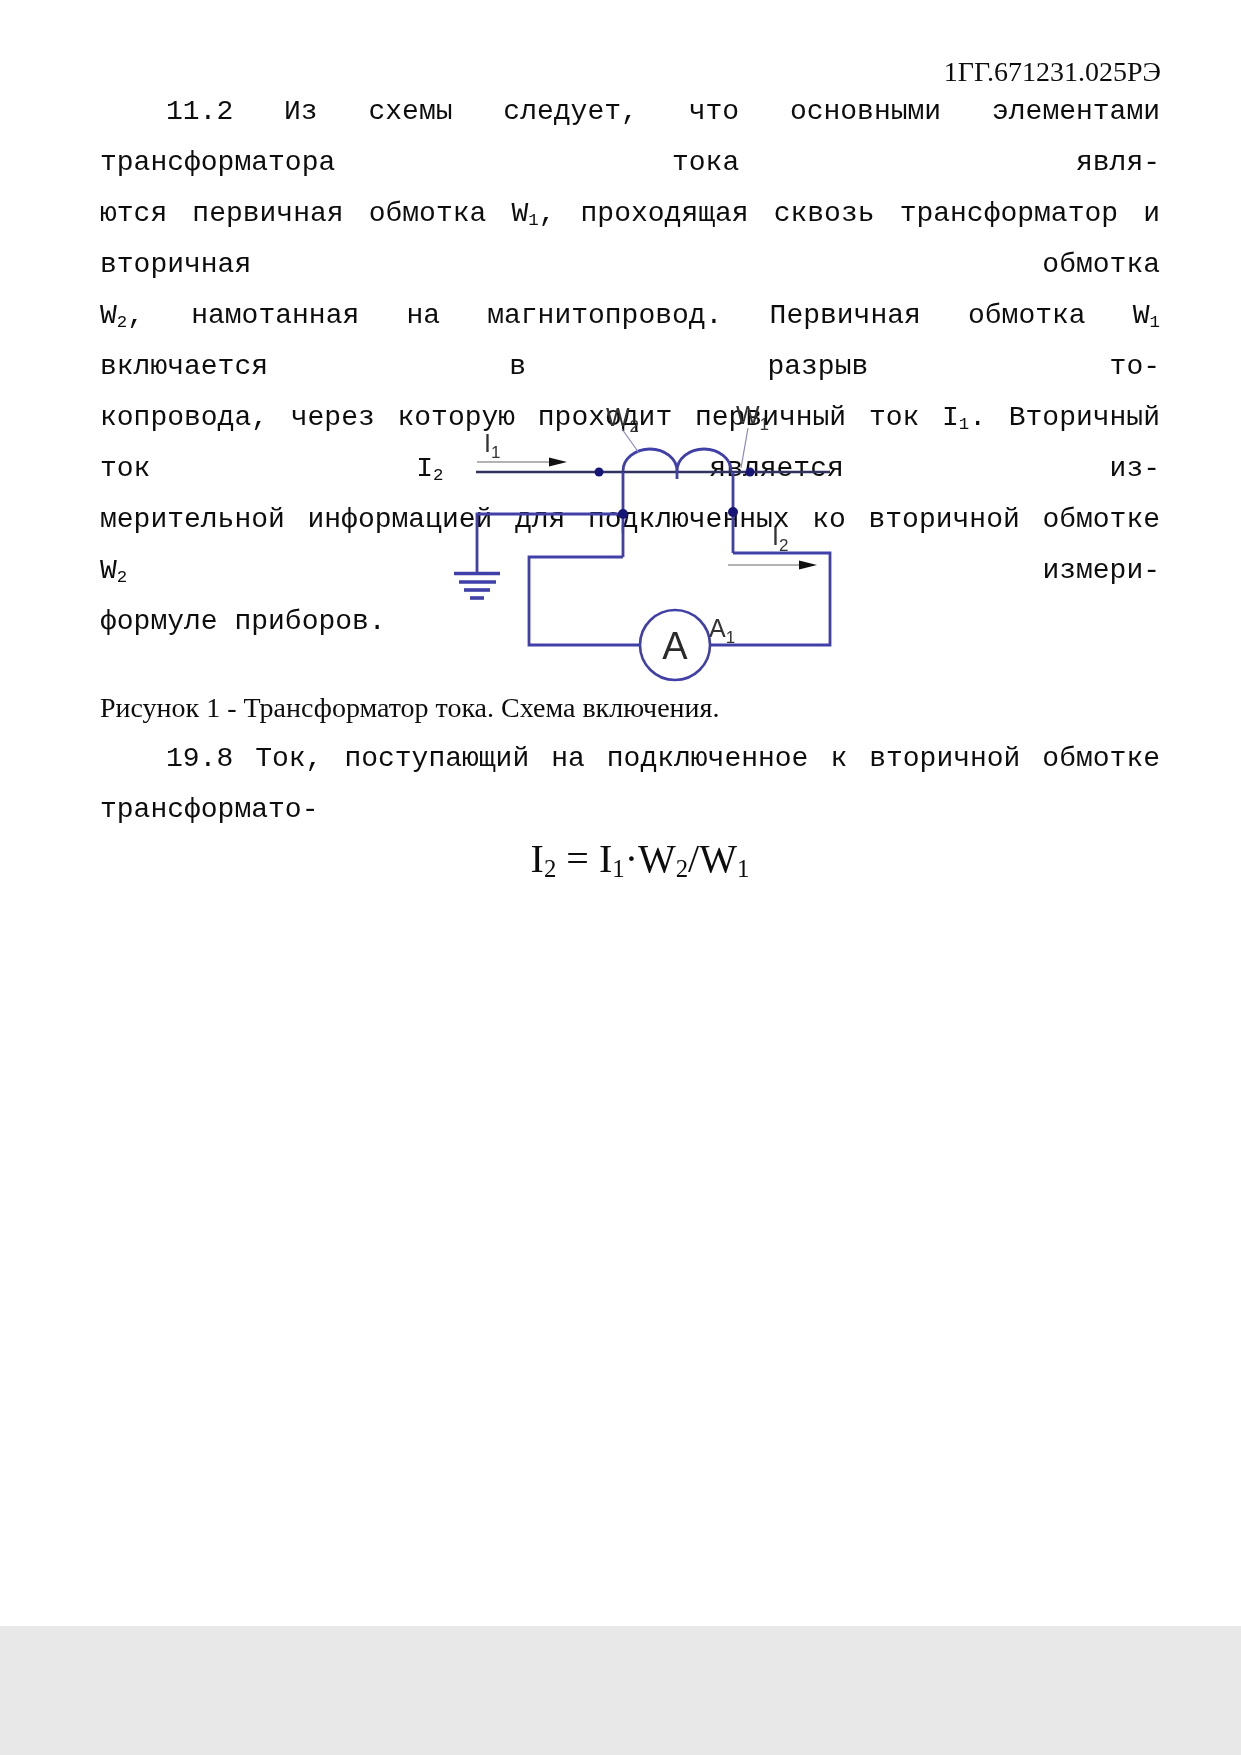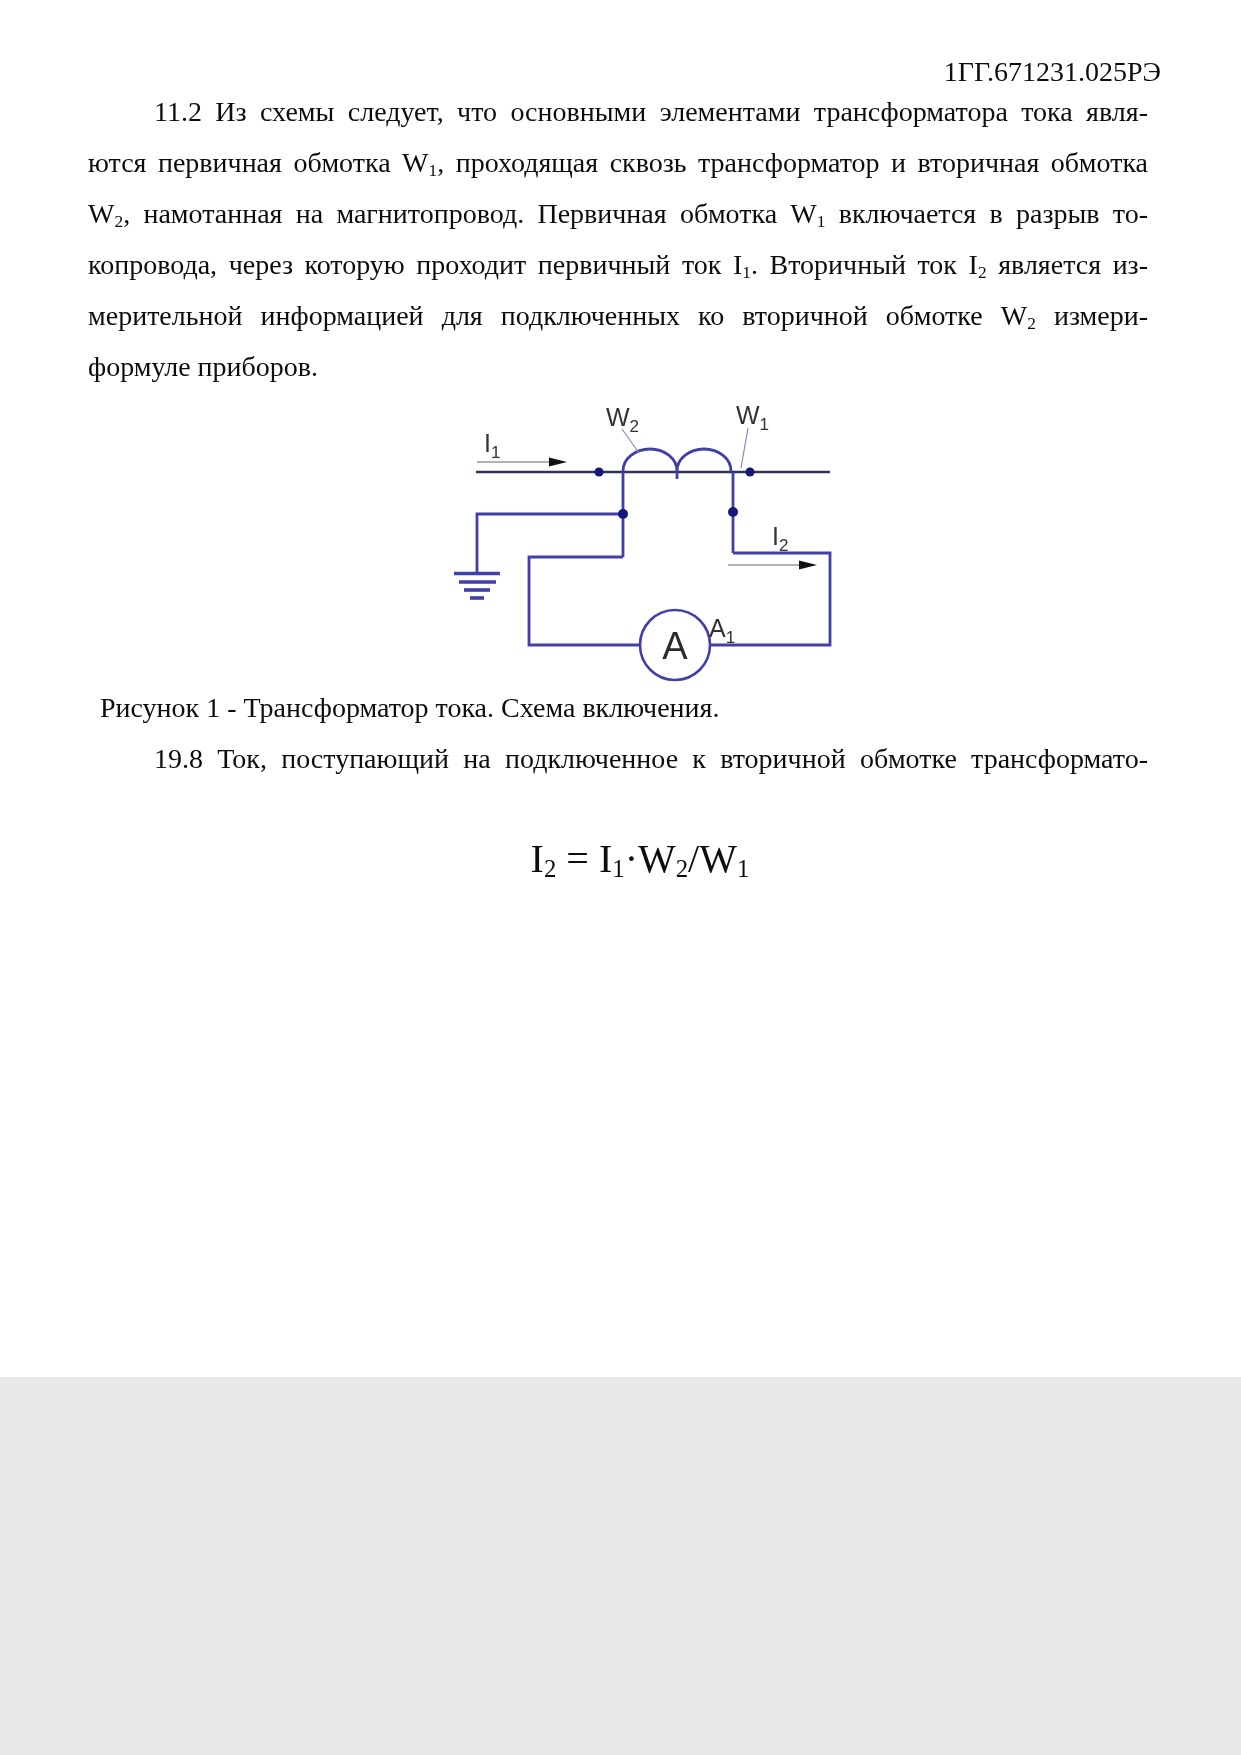--- a/index.html
+++ b/index.html
@@ -1,24 +1,24 @@
 <!DOCTYPE html>
 <html style="--c-wire: #4040a8; --c-bus: #32325f; --c-dot: #161678; --c-arrow_line: #999999; --c-arrow_head: #111111; --c-leader: #8888bb; --c-label: #333333;"><head>
 <meta charset="utf-8">
 <style>
   html,body{margin:0;padding:0;background:#e8e8e8;}
   .page{
-    position:relative;width:1241px;height:1377px;background:#ffffff;
+    position:relative;width:1241px;height:1626px;background:#ffffff;
     margin:0 auto;font-family:"Liberation Serif","DejaVu Serif",serif;color:#111;
     overflow:hidden;
   }
   .doc-code{
     position:absolute;top:56px;right:80px;font-size:28px;color:#0d0d0d;
   }
-  .textblock{position:absolute;left:88px;width:1060px;}
+  .textblock{position:absolute;left:100px;width:1060px;font-family:Liberation Mono, monospace;}
   .tline{font-size:28px;line-height:51px;white-space:normal;color:#0d0d0d;}
   .tline.just{text-align:justify;text-align-last:justify;}
   .tline.indent{text-indent:66px;}
   .ssub{font-size:0.62em;vertical-align:-0.22em;line-height:0;}
   .caption{position:absolute;left:100px;width:1060px;top:682px;font-size:28px;line-height:51px;text-align:left;color:#0d0d0d;}
   .formula{position:absolute;left:100px;width:1080px;top:833px;font-size:40px;line-height:51px;text-align:center;color:#0d0d0d;}
   .pagenum{position:absolute;left:0;width:1241px;top:1658px;font-size:30px;line-height:51px;text-align:center;color:#0d0d0d;}
   svg.diagram{position:absolute;left:440px;top:396px;width:410px;height:292px;}
   .wire{stroke:var(--c-wire,#4040a8);stroke-width:2.8;fill:none;}
   .bus{stroke:var(--c-bus,#32325f);stroke-width:2.6;fill:none;}

